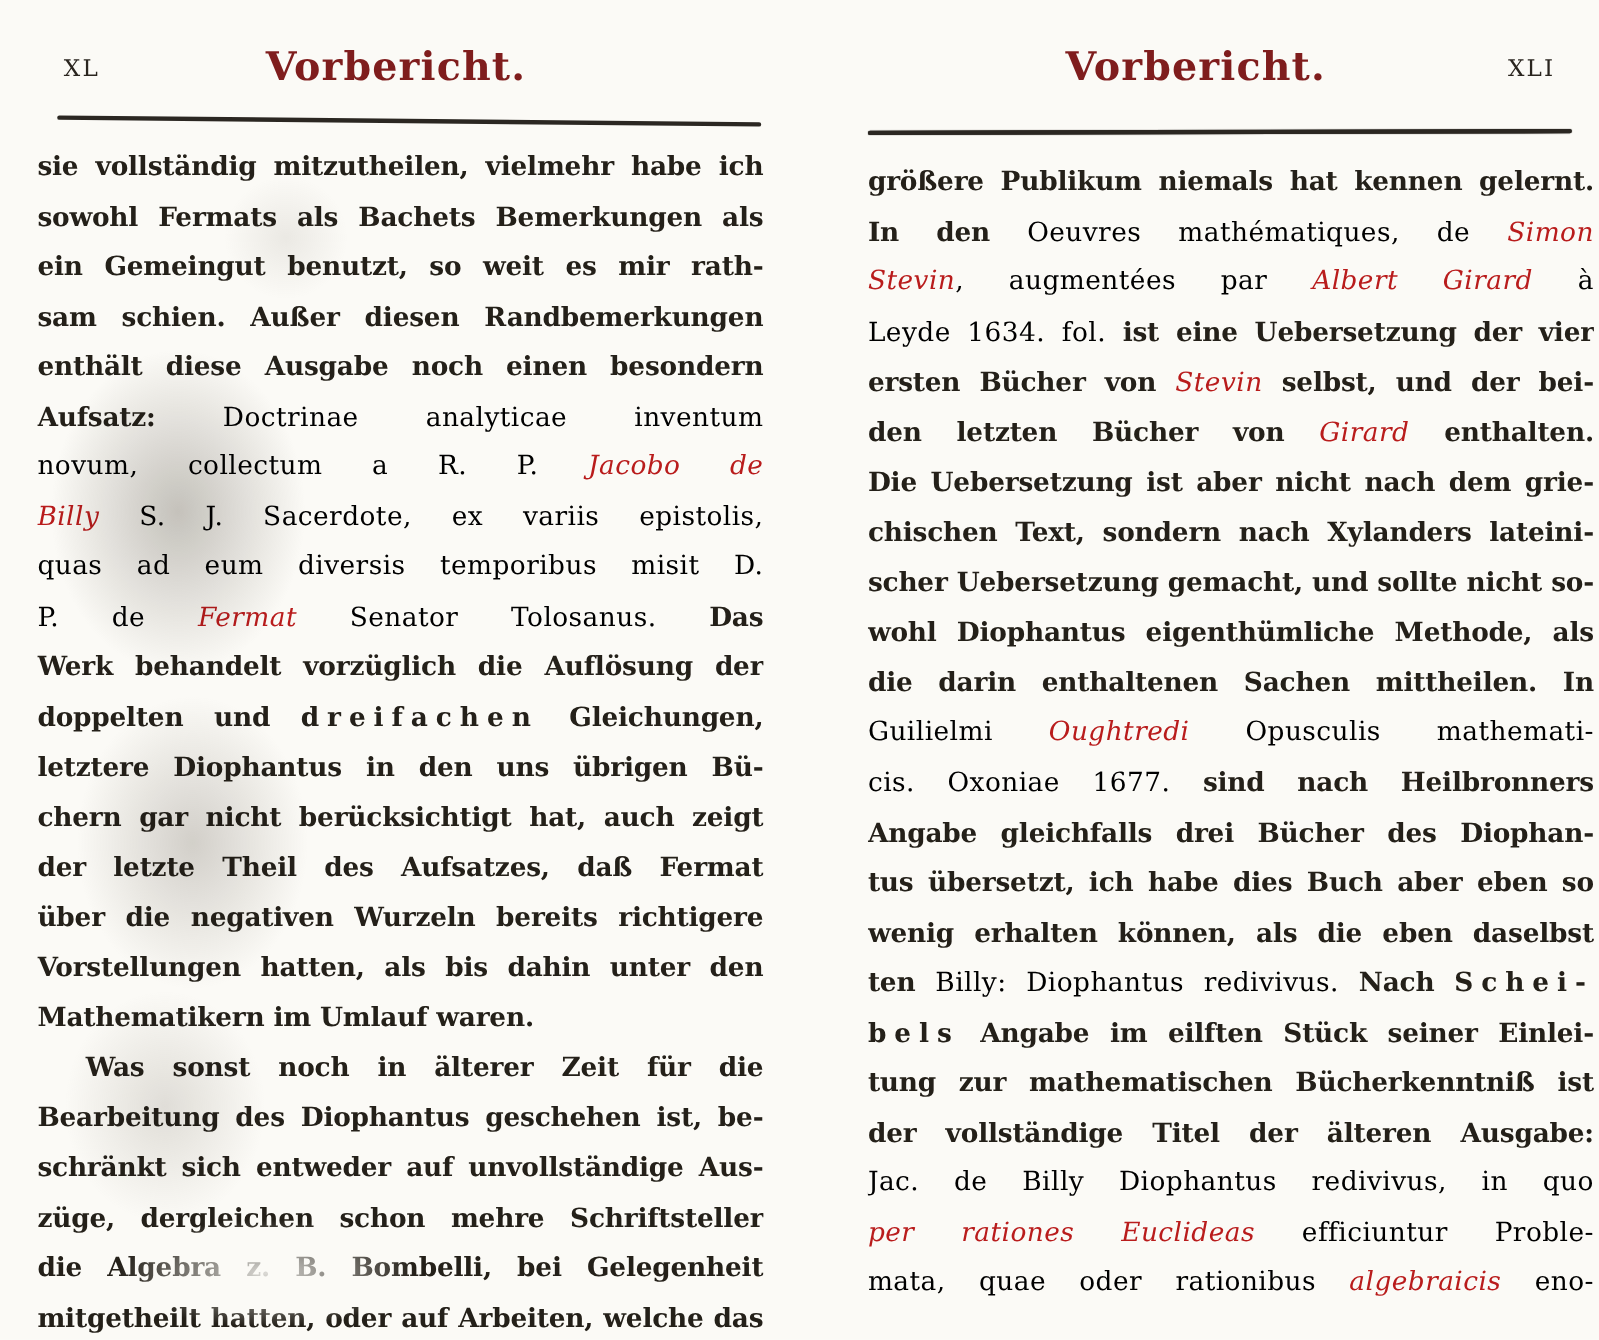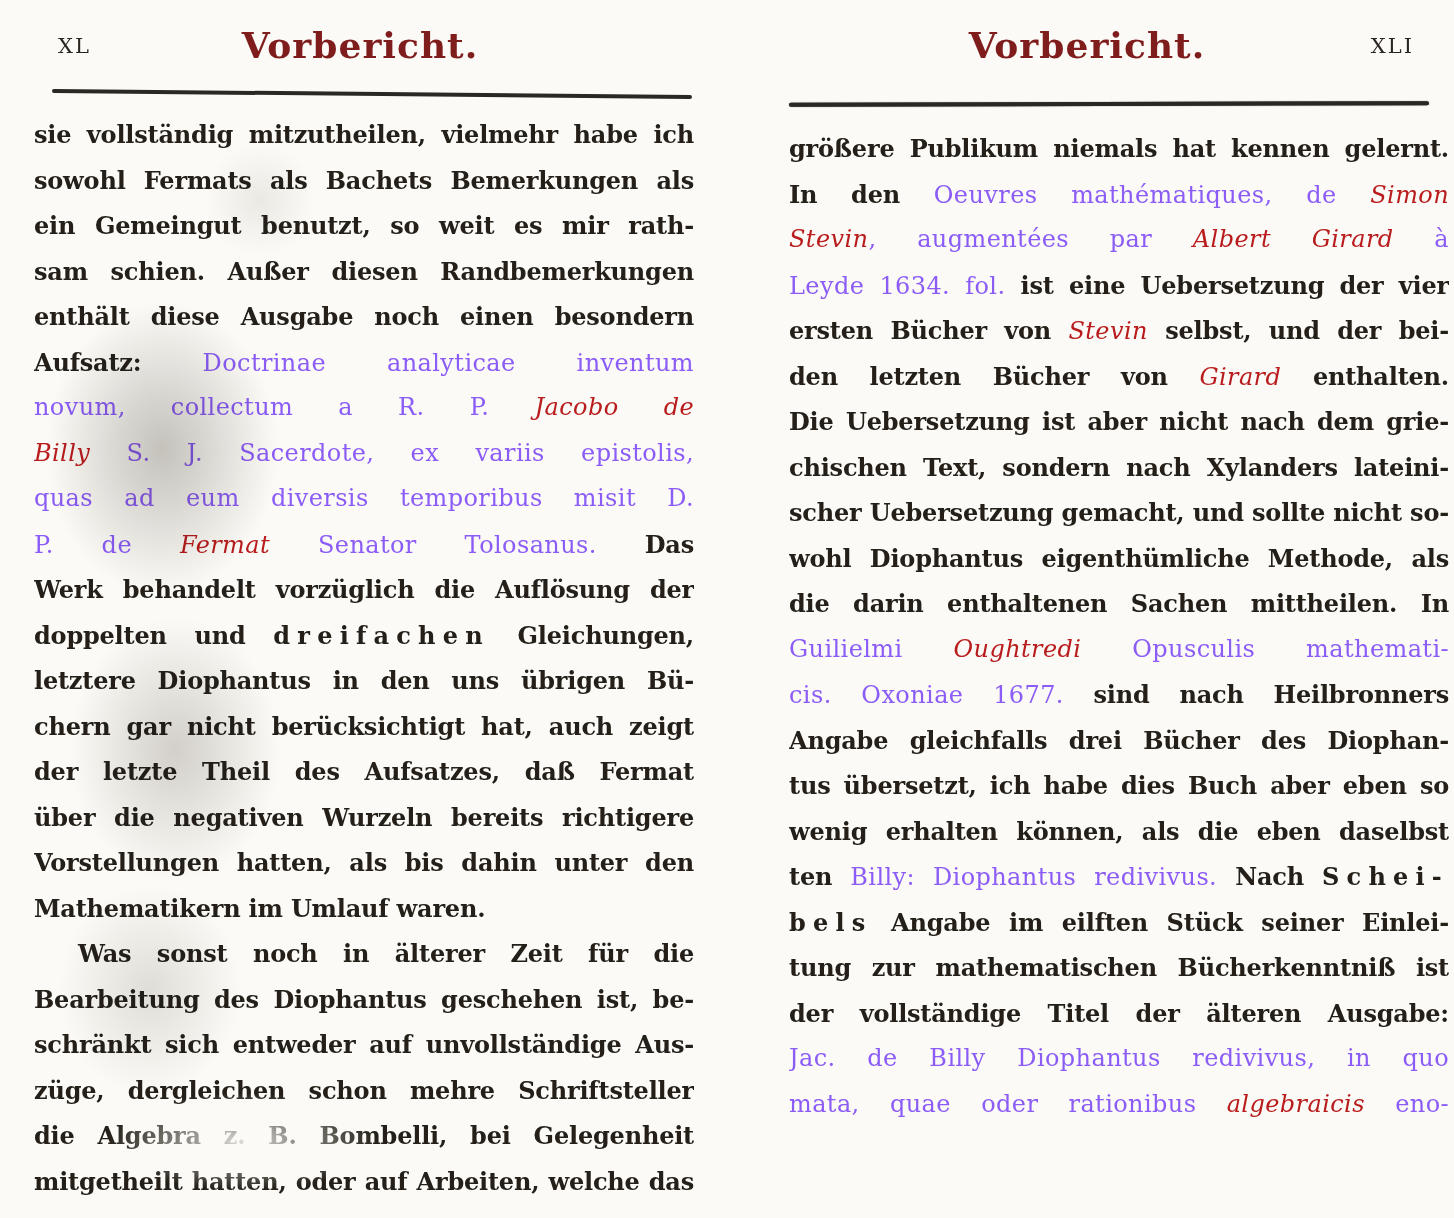--- a/index.html
+++ b/index.html
@@ -5,21 +5,21 @@
   html,body{margin:0;padding:0;}
   body{
     width:1454px;height:1218px;
     background:#fbfaf6;
     font-family:"DejaVu Serif","Liberation Serif",serif;
     color:#221e1a;
     position:relative;
     overflow:hidden;
   }
   .spread{position:absolute;inset:0;}
-  .page{position:absolute;top:0;height:892px;}
+  .page{position:absolute;top:16px;height:892px;}
   .page.left{left:0;width:727px;}
   .page.right{left:727px;width:727px;}
 
   .header{position:relative;height:70px;margin-top:24px;}
   .running-title{
     display:block;text-align:center;
     font-size:36px;font-weight:700;
     letter-spacing:1px;
     color:#7f1d1d;
   }
@@ -49,21 +49,21 @@
     font-size:24px;
     text-align:justify;
     text-align-last:justify;
     overflow:hidden;
     color:#242019;
   }
   .line.pe{text-align-last:left;}
   .line.indent{text-indent:44px;}
 
   .seg-fraktur{font-weight:700;letter-spacing:-0.2px;}
-  .seg-antiqua{font-weight:400;letter-spacing:0.4px;color:#8b5cf6;}
+  .seg-antiqua{font-weight:400;letter-spacing:0.4px;color:#000000;}
   .seg-italic{font-style:italic;font-weight:400;letter-spacing:0.4px;color:#b91c1c;}
   .seg-spaced{font-weight:700;letter-spacing:0.30em;}
 
   .stain{
     position:absolute;pointer-events:none;
     mix-blend-mode:multiply;
   }
   .stain.s1{left:30px;top:260px;width:330px;height:420px;
     background:radial-gradient(ellipse 50% 50% at 40% 45%, rgba(110,104,95,.38), rgba(110,104,95,0) 70%);}
   .stain.s2{left:40px;top:560px;width:300px;height:380px;
@@ -141,17 +141,18 @@
         <div class="line"><span class="seg-antiqua">Guilielmi </span><span class="seg-italic">Oughtredi</span><span class="seg-antiqua"> Opusculis mathemati-</span></div>
         <div class="line"><span class="seg-antiqua">cis.  Oxoniae 1677. </span><span class="seg-fraktur">sind nach Heilbronners</span></div>
         <div class="line"><span class="seg-fraktur">Angabe gleichfalls drei Bücher des Diophan-</span></div>
         <div class="line"><span class="seg-fraktur">tus übersetzt, ich habe dies Buch aber eben so</span></div>
         <div class="line"><span class="seg-fraktur">wenig erhalten können, als die eben daselbst</span></div>
         <div class="line"><span class="seg-fraktur">ten </span><span class="seg-antiqua">Billy: Diophantus redivivus.</span><span class="seg-fraktur"> Nach </span><span class="seg-spaced">Schei-</span></div>
         <div class="line"><span class="seg-spaced">bels</span><span class="seg-fraktur"> Angabe im eilften Stück seiner Einlei-</span></div>
         <div class="line"><span class="seg-fraktur">tung zur mathematischen Bücherkenntniß ist</span></div>
         <div class="line"><span class="seg-fraktur">der vollständige Titel der älteren Ausgabe:</span></div>
         <div class="line"><span class="seg-antiqua">Jac. de Billy Diophantus redivivus, in quo</span></div>
+        <div class="line"><span class="seg-italic">per rationes Euclideas</span><span class="seg-antiqua"> efficiuntur Proble-</span></div>
         <div class="line"><span class="seg-antiqua">mata, quae oder rationibus </span><span class="seg-italic">algebraicis</span><span class="seg-antiqua"> eno-</span></div>
       </div>
   </div>
 
 </div>
 
 </body></html>

